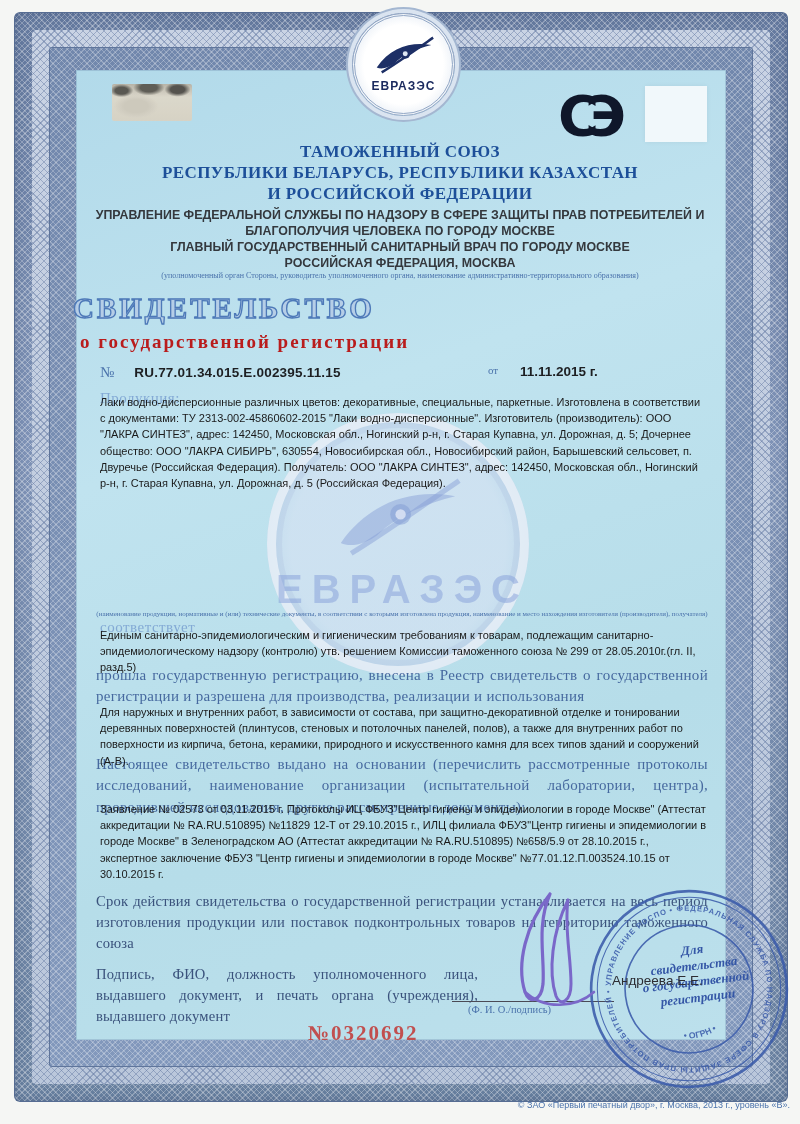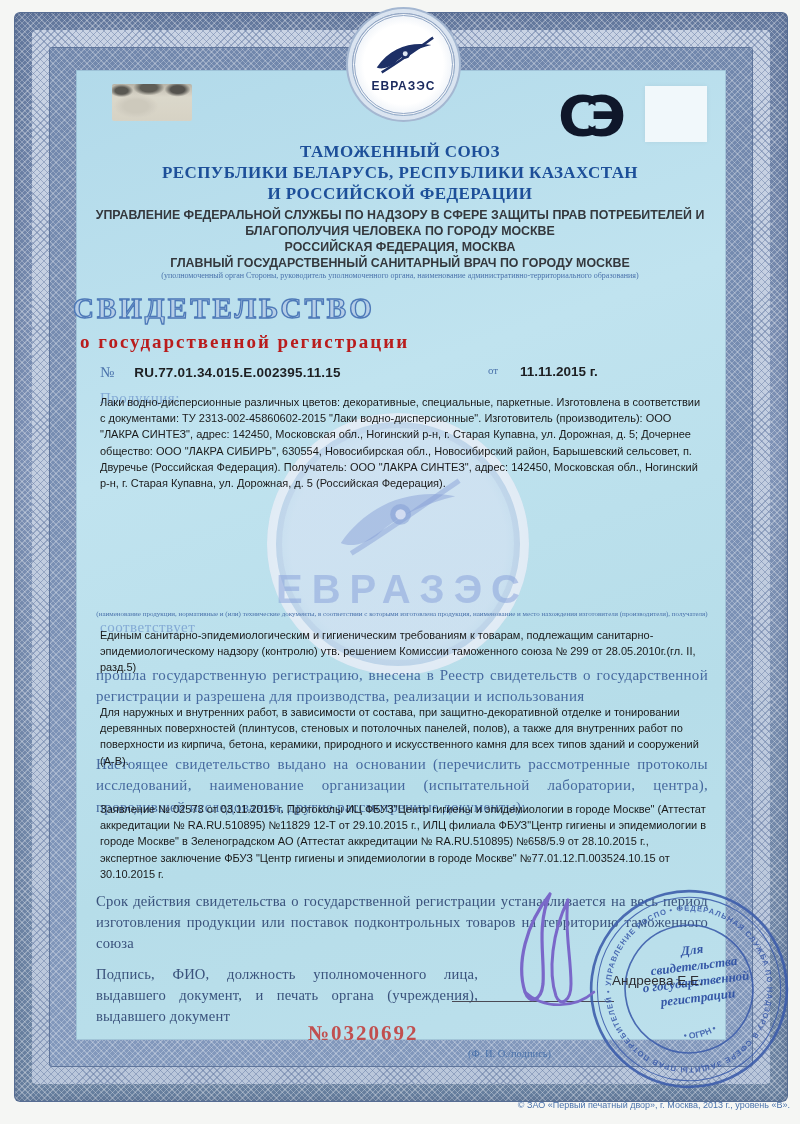--- a/index.html
+++ b/index.html
@@ -81,21 +81,21 @@
     text-align:justify;z-index:2;letter-spacing:.2px;}
   
   .watermark{position:absolute;left:267px;top:413px;width:262px;height:262px;border-radius:50%;
     background:radial-gradient(circle,rgba(219,226,244,.55) 58%,rgba(203,213,238,.4) 70%,rgba(190,204,234,.18) 78%,transparent 81%);
     box-shadow:inset 0 0 0 9px rgba(255,255,255,.55),inset 0 0 0 15px rgba(172,190,224,.28);
     display:flex;flex-direction:column;align-items:center;justify-content:center;z-index:1;}
   .watermark .label{font-family:"Liberation Sans",sans-serif;font-weight:700;font-size:40px;
     color:rgba(138,164,218,.55);letter-spacing:9px;margin-top:6px;text-indent:9px;}
   
   .sig-line{position:absolute;left:452px;top:1001px;width:162px;border-top:1.5px solid #4a4a55;z-index:4;}
-  .sig-caption{position:absolute;left:468px;top:1004px;font-size:10.5px;color:#4a72ab;z-index:4;margin-top:44px;}
+  .sig-caption{position:absolute;left:468px;top:1004px;font-size:10.5px;color:#4a72ab;z-index:4;}
   .sig-name{position:absolute;left:612px;top:973px;font-family:"Liberation Sans",sans-serif;
     font-size:13.5px;color:#2d2d33;z-index:9;}
   .serial{position:absolute;left:308px;top:1021px;font-weight:700;font-size:21px;
     letter-spacing:2px;color:#c14f4f;z-index:3;}
   .signature-svg{position:absolute;left:506px;top:890px;z-index:6;}
   .stamp{position:absolute;left:586px;top:886px;width:206px;height:206px;z-index:5;
     transform:rotate(-14deg);opacity:.88;}
   .stamp-center{position:absolute;left:620px;top:942px;width:150px;text-align:center;
     font-style:italic;font-weight:600;font-size:13px;line-height:16px;color:#3456a6;
     transform:rotate(-7deg);z-index:7;}
@@ -141,22 +141,22 @@
   </div>
 
   <div class="hdr union" style="position:absolute;top:141px;">
     <div>ТАМОЖЕННЫЙ СОЮЗ</div>
     <div>РЕСПУБЛИКИ БЕЛАРУСЬ, РЕСПУБЛИКИ КАЗАХСТАН</div>
     <div>И РОССИЙСКОЙ ФЕДЕРАЦИИ</div>
   </div>
   <div class="hdr auth" style="position:absolute;top:207px;">
     <div>УПРАВЛЕНИЕ ФЕДЕРАЛЬНОЙ СЛУЖБЫ ПО НАДЗОРУ В СФЕРЕ ЗАЩИТЫ ПРАВ ПОТРЕБИТЕЛЕЙ И</div>
     <div>БЛАГОПОЛУЧИЯ ЧЕЛОВЕКА ПО ГОРОДУ МОСКВЕ</div>
+    <div>ГЛАВНЫЙ ГОСУДАРСТВЕННЫЙ САНИТАРНЫЙ ВРАЧ ПО ГОРОДУ МОСКВЕ</div>
     <div>РОССИЙСКАЯ ФЕДЕРАЦИЯ, МОСКВА</div>
-    <div>ГЛАВНЫЙ ГОСУДАРСТВЕННЫЙ САНИТАРНЫЙ ВРАЧ ПО ГОРОДУ МОСКВЕ</div>
   </div>
   <div class="caption1">(уполномоченный орган Стороны, руководитель уполномоченного органа, наименование административно-территориального образования)</div>
 
   <div class="title">СВИДЕТЕЛЬСТВО</div>
   <div class="subtitle">о государственной регистрации</div>
 
   <div class="numrow">
     <span class="nlabel">№</span>
     <span class="nvalue">RU.77.01.34.015.Е.002395.11.15</span>
     <span class="dlabel">от</span>

